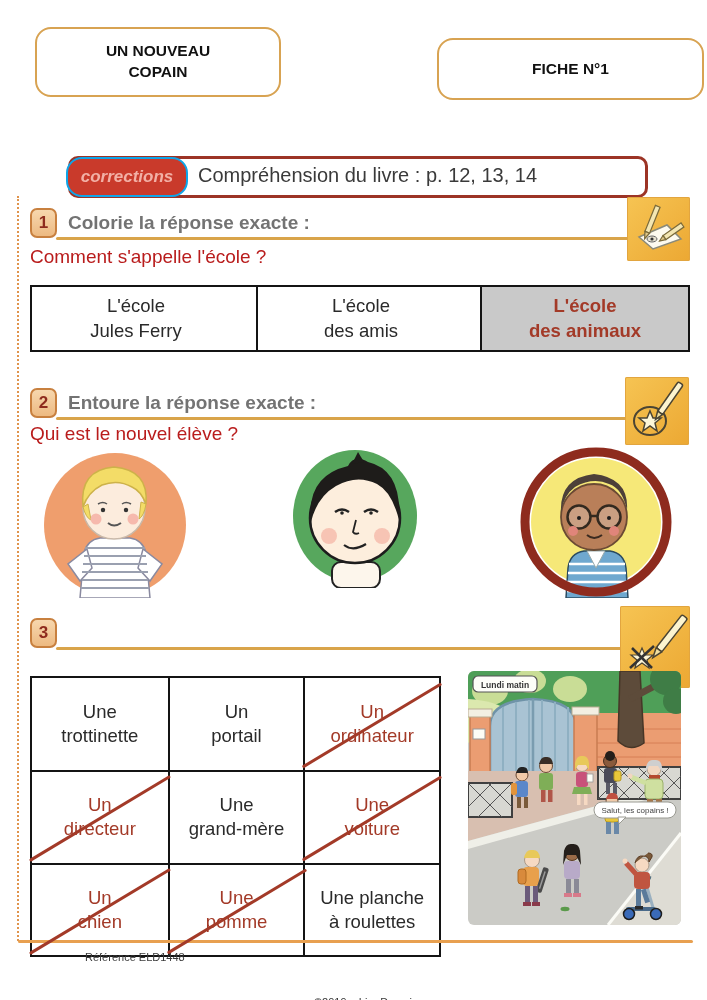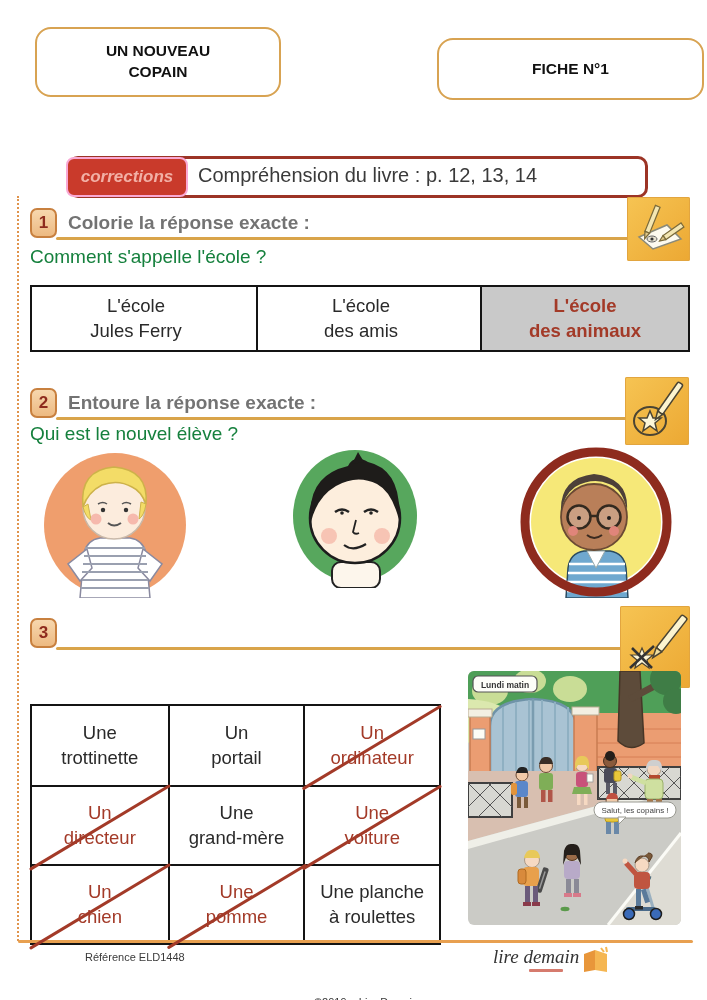--- a/index.html
+++ b/index.html
@@ -10,32 +10,32 @@
   .abs { position:absolute; }
   .pre { white-space:pre-line; }
 
   
   .hdr-box { border:2px solid #d8a352; border-radius:16px; background:#fff;
              display:flex; align-items:center; justify-content:center;
              font-weight:bold; font-size:15.5px; color:#111; text-align:center; line-height:1.35; }
 
   
   .corr-outer { border:3px solid #9c3426; border-radius:10px; background:#fff; }
-  .corr-badge { background:#c93a2b; border:2px solid #f9a8d4; border-radius:8px;
+  .corr-badge { background:#c93a2b; border:2px solid #0ea5e9; border-radius:16px;
                 color:#f2b0a6; font-style:italic; font-weight:bold; font-size:17px;
                 display:flex; align-items:center; justify-content:center; }
   .corr-text { font-size:20px; color:#3a3a3a; }
 
   
   .num-badge { width:27px; height:30px; border:2px solid #c8803f; border-radius:7px;
                background:linear-gradient(#f7d7ae,#edba82); color:#8e2b1e;
                font-weight:bold; font-size:17px; display:flex; align-items:center; justify-content:center; }
   .sec-title { font-weight:bold; font-size:19px; color:#737373; }
   .sec-line { height:3px; background:#d9a44a; border-radius:2px; }
-  .question { font-size:19px; color:#15803d; }
+  .question { font-size:19px; color:#b91c1c; }
   .icon-sq { border-radius:2px; background:linear-gradient(135deg,#f6c453,#eca833); box-shadow:0 0 0 1px #e2a53f inset; }
 
   
   .t1 { display:grid; grid-template-columns:1fr 1fr 1fr; border:2px solid #141414; background:#fff; }
   .t1 .cell { display:flex; align-items:center; justify-content:center; text-align:center;
               font-size:18.5px; line-height:1.3; border-left:2px solid #141414; }
   .t1 .cell:first-child { border-left:none; }
   .t1 .cell.selected { background:#c9c9c9; color:#a33a28; font-weight:bold; }
 
   
@@ -211,21 +211,21 @@
       <polygon points="22,42 25,49 33,49 27,54 29,62 22,57 15,62 17,54 11,49 19,49" fill="#fdf6d8" stroke="#4a4433" stroke-width="1.2"></polygon>
       <line x1="10" y1="62" x2="34" y2="40" stroke="#333" stroke-width="2.5"></line>
       <line x1="12" y1="42" x2="32" y2="62" stroke="#333" stroke-width="2.5"></line>
       <g transform="rotate(38 46 34)">
         <rect x="43" y="4" width="7" height="42" rx="2" fill="#fcf4cf" stroke="#4a4433" stroke-width="1.5"></rect>
         <polygon points="43,46 50,46 46.5,56" fill="#f0dfa0" stroke="#4a4433" stroke-width="1.5"></polygon>
       </g>
     </svg>
   </div>
 
-  <div class="abs t3" style="left:30px; top:704px; width:411px; height:241px;">
+  <div class="abs t3" style="left:30px; top:676px; width:411px; height:281px;">
     <div class="cell pre">Une
 trottinette</div>
     <div class="cell pre">Un
 portail</div>
     <div class="cell pre crossed">Un
 ordinateur</div>
     <div class="cell pre crossed">Un
 directeur</div>
     <div class="cell pre">Une
 grand-mère</div>
@@ -407,26 +407,14 @@
       <g>
         <rect x="5" y="5" width="64" height="16" rx="5" fill="#fdfdf8" stroke="#555" stroke-width="1.2"></rect>
         <text x="37" y="16.5" text-anchor="middle" font-family="Liberation Sans, sans-serif" font-size="8.5" font-weight="bold" fill="#333">Lundi matin</text>
       </g>
     </svg>
   </div>
 
   <div class="abs foot-line" style="left:18px; top:940px; width:675px;"></div>
   <div class="abs foot-txt" style="left:85px; top:951px;">Référence ELD1448</div>
   <div class="abs foot-txt" style="left:314px; top:951px;margin-top:45px;">©2019 – Lire Demain</div>
-  <div class="abs" style="left:493px; top:946px; display:flex; align-items:flex-start;">
-    <div>
-      <span class="logo-text">lire demain</span>
-      <div class="logo-sub" style="margin:1px 0 0 36px;"></div>
-    </div>
-    <svg width="30" height="28" viewBox="0 0 30 28" style="margin-left:2px;">
-      <line x1="20" y1="2" x2="23" y2="6" stroke="#f5b652" stroke-width="2"></line>
-      <line x1="25" y1="1" x2="26" y2="6" stroke="#f5b652" stroke-width="2"></line>
-      <polygon points="3,8 14,4 14,24 3,26" fill="#e8963a"></polygon>
-      <polygon points="14,4 26,8 26,26 14,24" fill="#f5b652"></polygon>
-    </svg>
-  </div>
 
 </div>
 
 </body></html>

